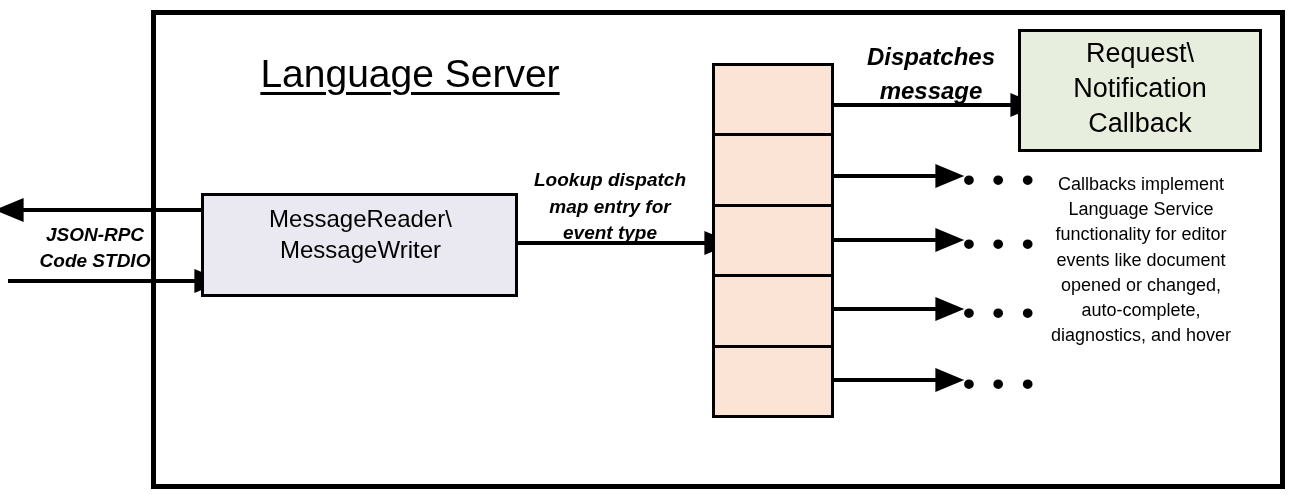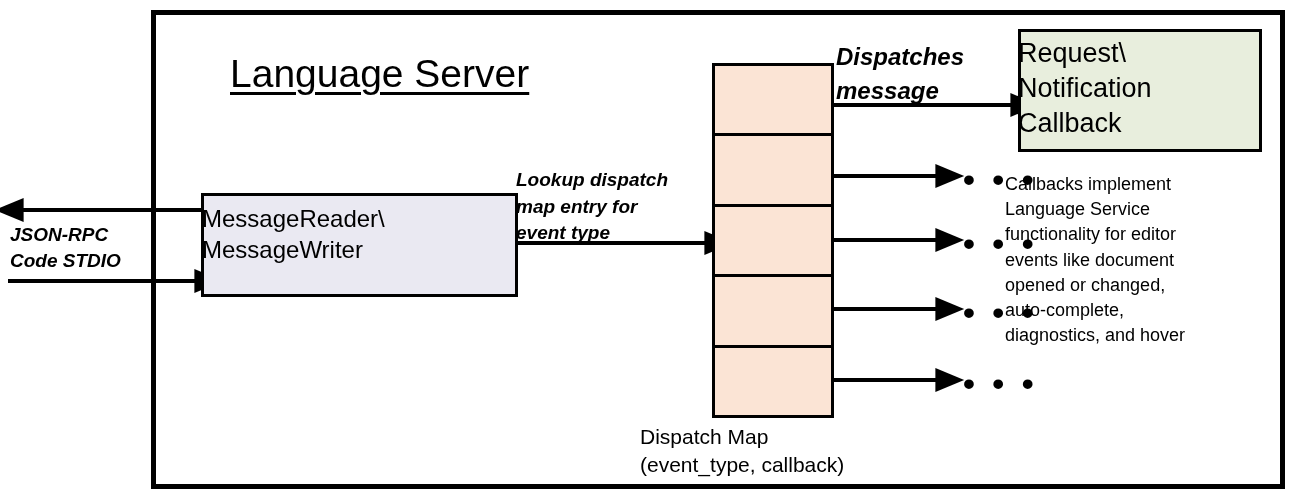--- a/index.html
+++ b/index.html
@@ -19,20 +19,21 @@
   svg.layer {
     position: absolute;
     left: 0;
     top: 0;
     width: 1291px;
     height: 494px;
     pointer-events: none;
   }
   .txt {
     position: absolute;
+    text-align: center;
     line-height: 1.18;
     white-space: pre-line;
     color: #000;
   }
   
   #server-title {
     left: 230px;
     top: 51px;
     width: 360px;
     font-size: 39px;
@@ -211,22 +212,20 @@
 map entry for
 event type</div>
 
   <div id="dispatch-map">
     <div class="map-cell"></div>
     <div class="map-cell"></div>
     <div class="map-cell"></div>
     <div class="map-cell"></div>
     <div class="map-cell"></div>
   </div>
-  <div class="txt" id="dispatch-caption">Dispatch Map
-(event_type, callback)</div>
 
   <div class="txt" id="dispatches-label">Dispatches
 message</div>
 
   <div id="callback-box"></div>
   <div class="txt" id="callback-box-label">Request\
 Notification
 Callback</div>
   <div class="txt" id="callback-caption">Callbacks implement
 Language Service

